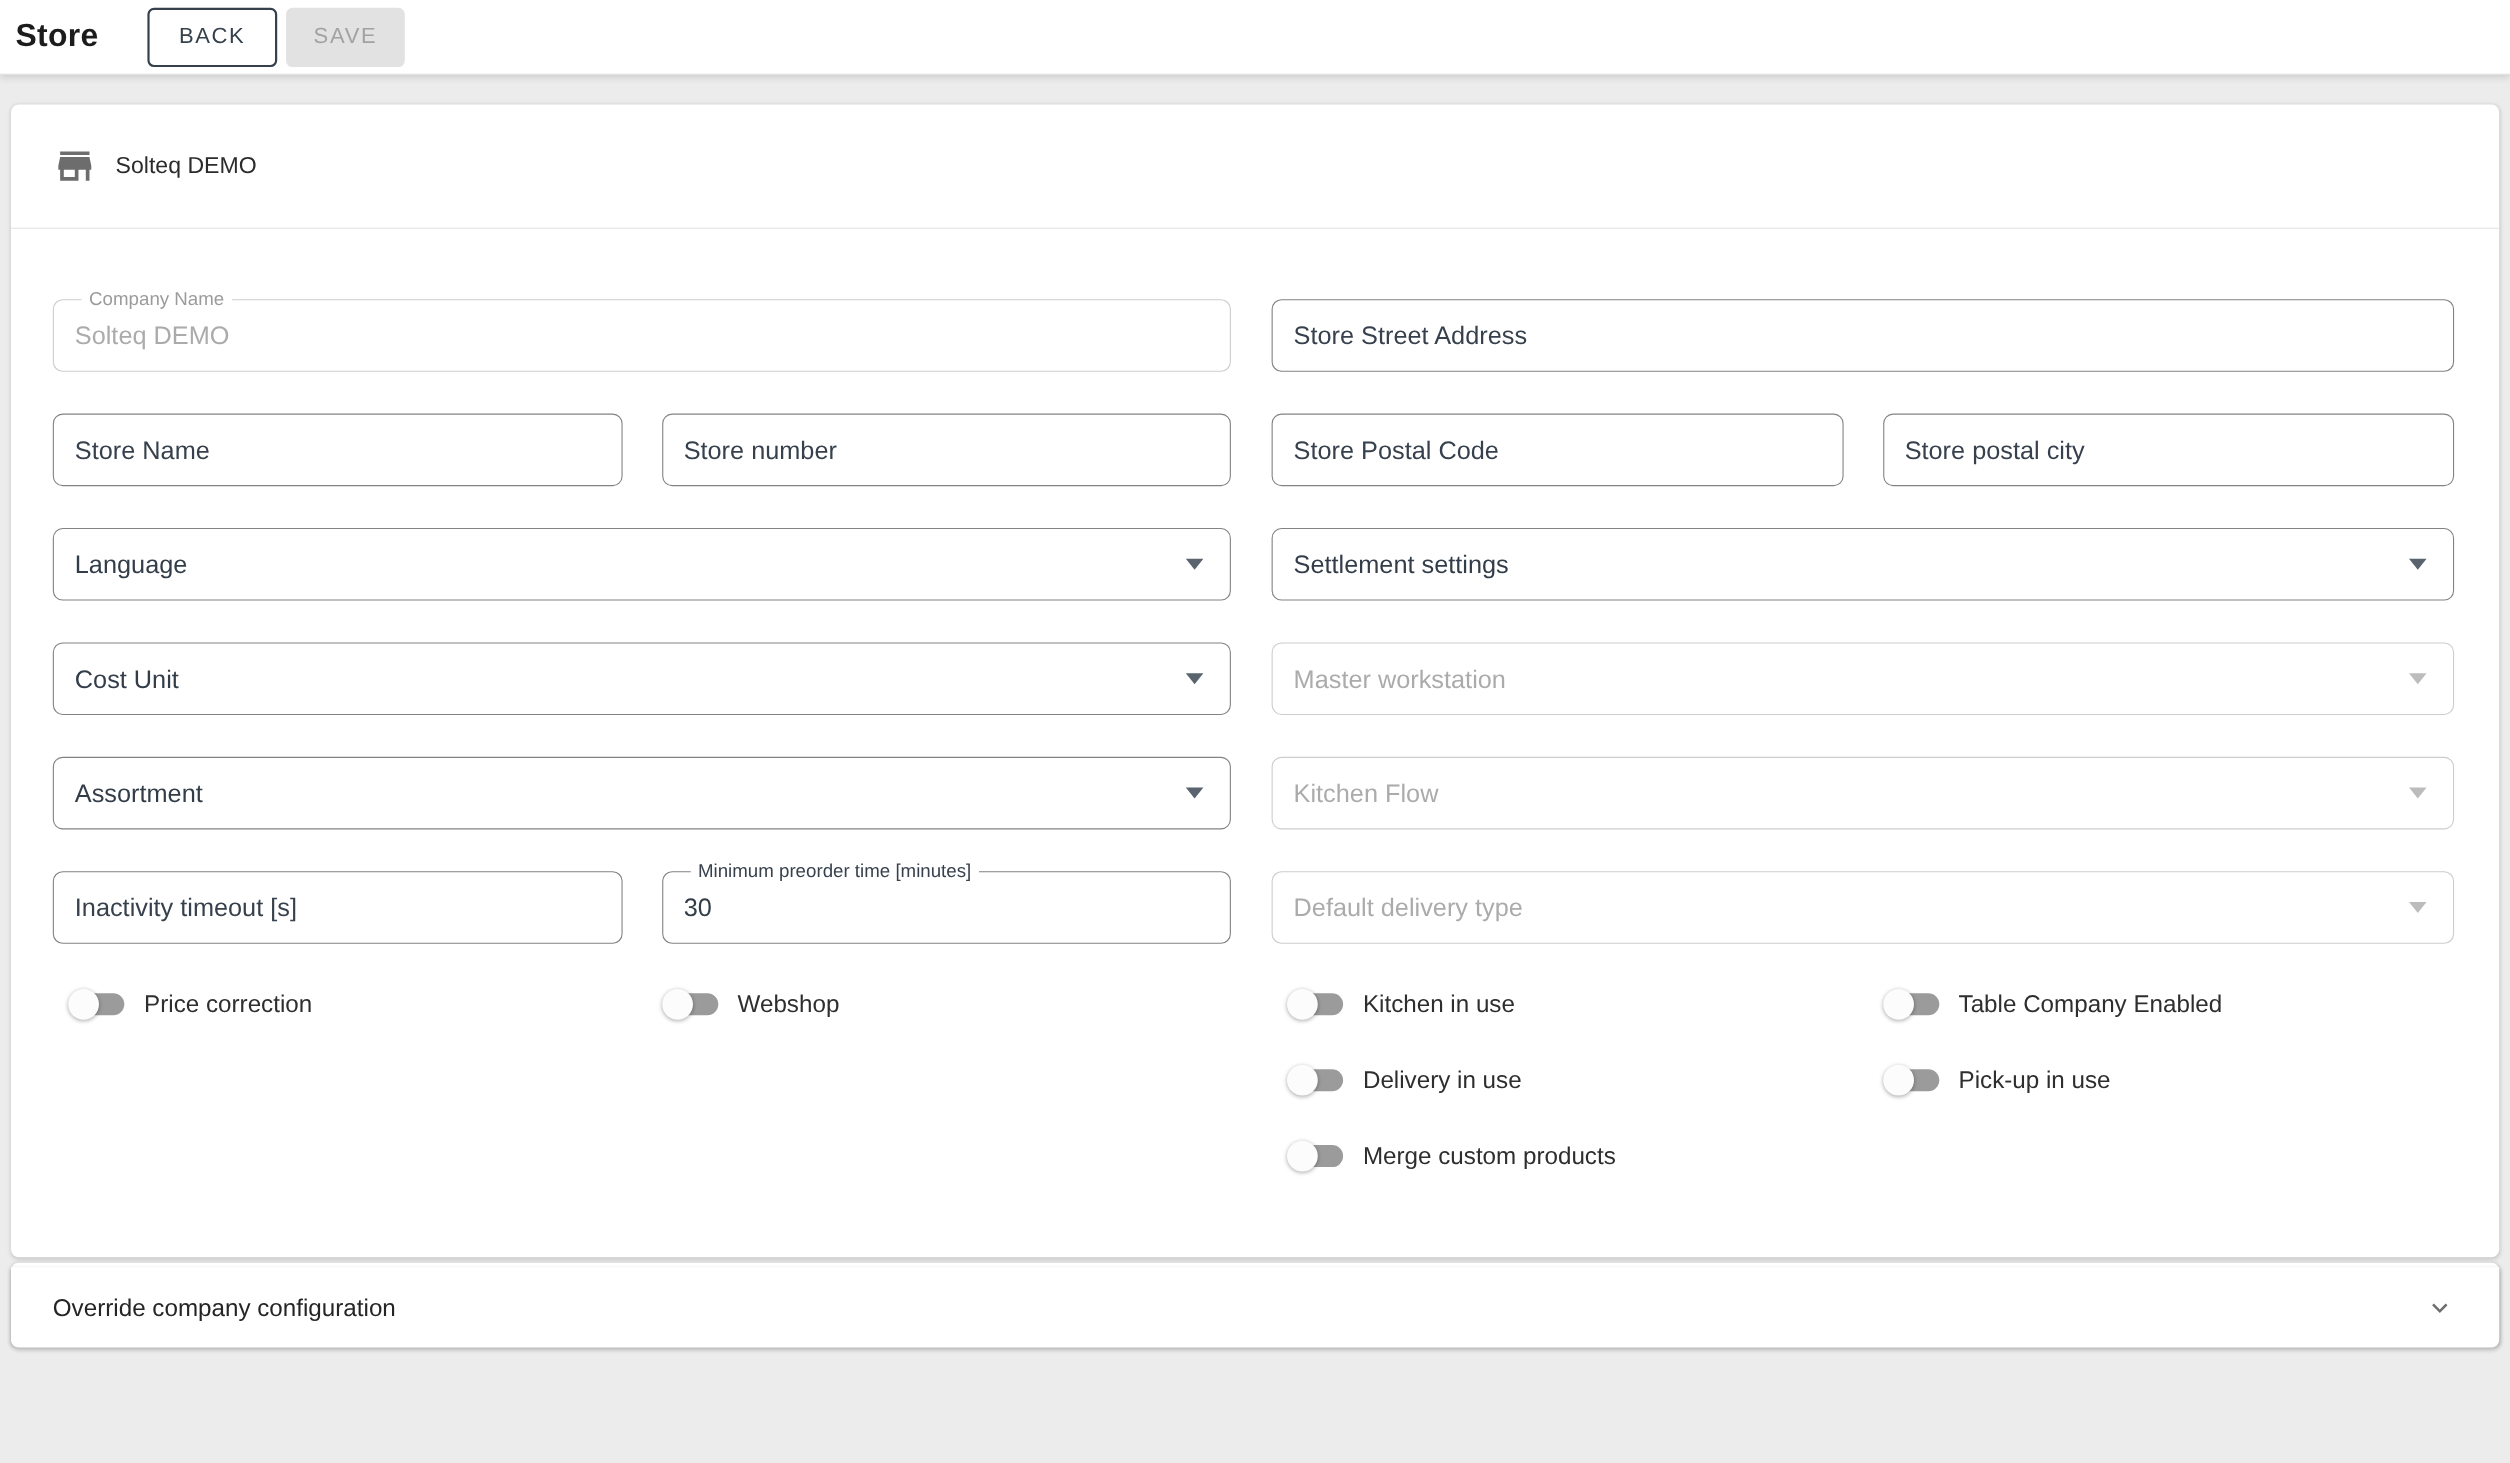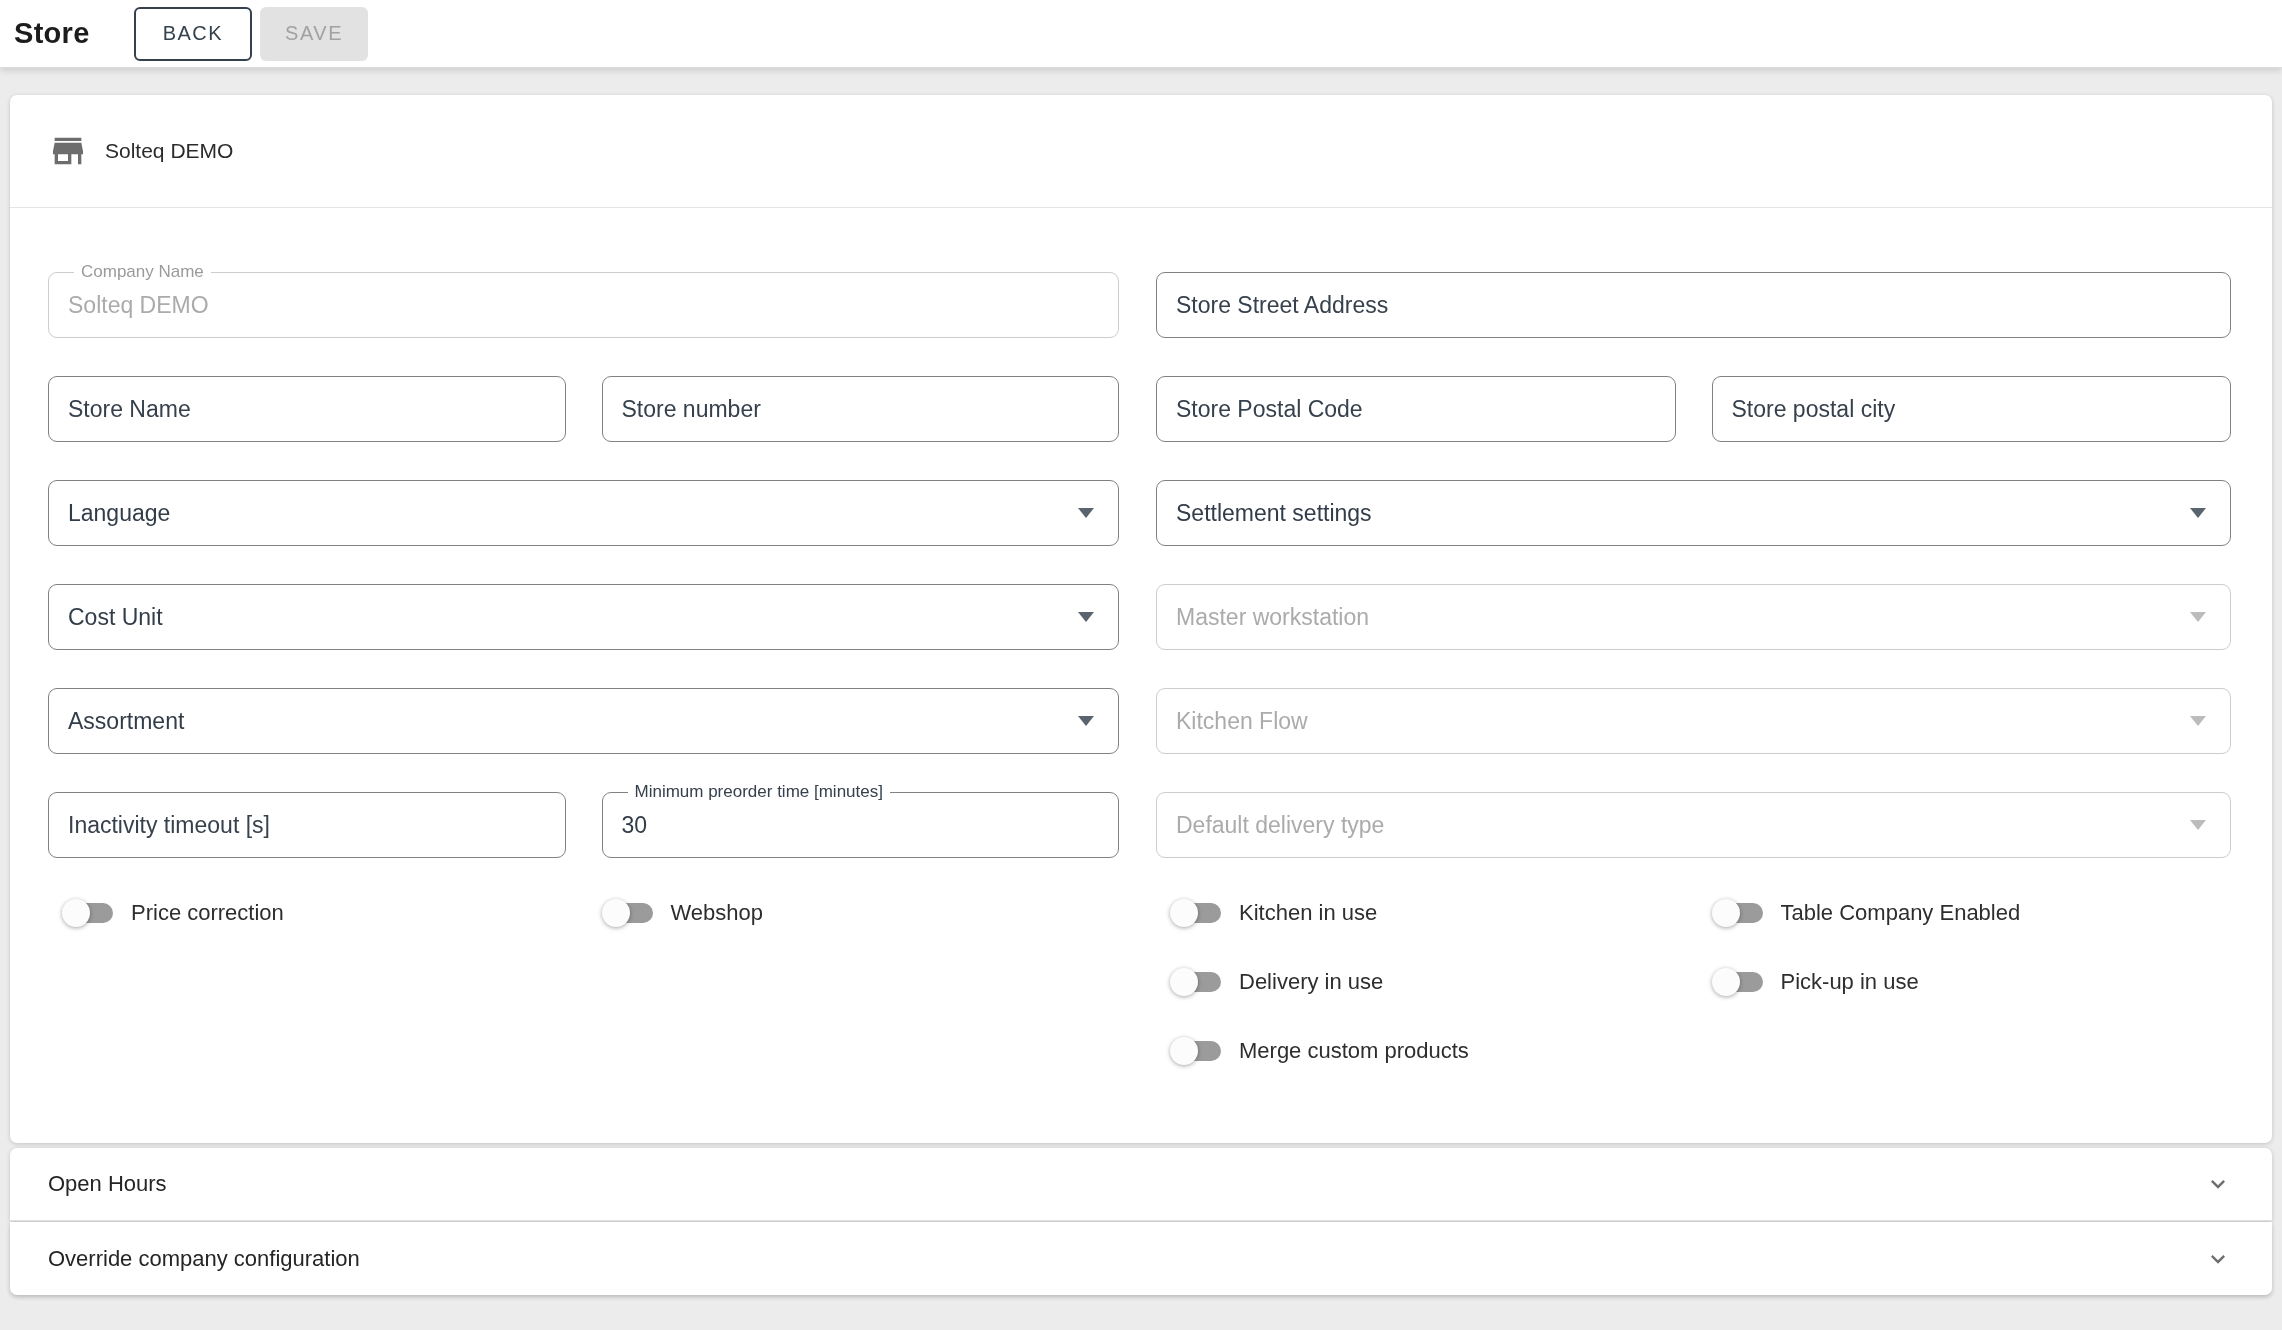--- a/index.html
+++ b/index.html
@@ -116,21 +116,21 @@
     box-shadow: 0 1px 4px rgba(0,0,0,0.35);
   }
   .toggle-label { font-size: 22px; color: #2e2e2e; white-space: nowrap; }
 
   
   .accordion {
     display: flex; align-items: center; justify-content: space-between;
     padding: 0 40px 0 38px; cursor: pointer;
   }
   .accordion-a { top: 1148px; height: 73px; border-radius: 7px 7px 0 0; border-bottom: 1px solid #e3e3e3; }
-  .accordion-b { top: 1222px; height: 73px; border-radius: 0 0 7px 7px; box-shadow: 0 2px 4px rgba(0,0,0,0.22); }
+  .accordion-b { top: 1152px; height: 73px; border-radius: 0 0 7px 7px; box-shadow: 0 2px 4px rgba(0,0,0,0.22); }
   .accordion-label { font-size: 22px; color: #252525; }
   .chevron svg { width: 28px; height: 28px; fill: #6e6e6e; display: block; }
 </style>
 </head>
 <body>
 
 <header class="app-header">
   <h1 class="page-title">Store</h1>
   <div class="header-actions">
     <button class="btn btn-back">BACK</button>

